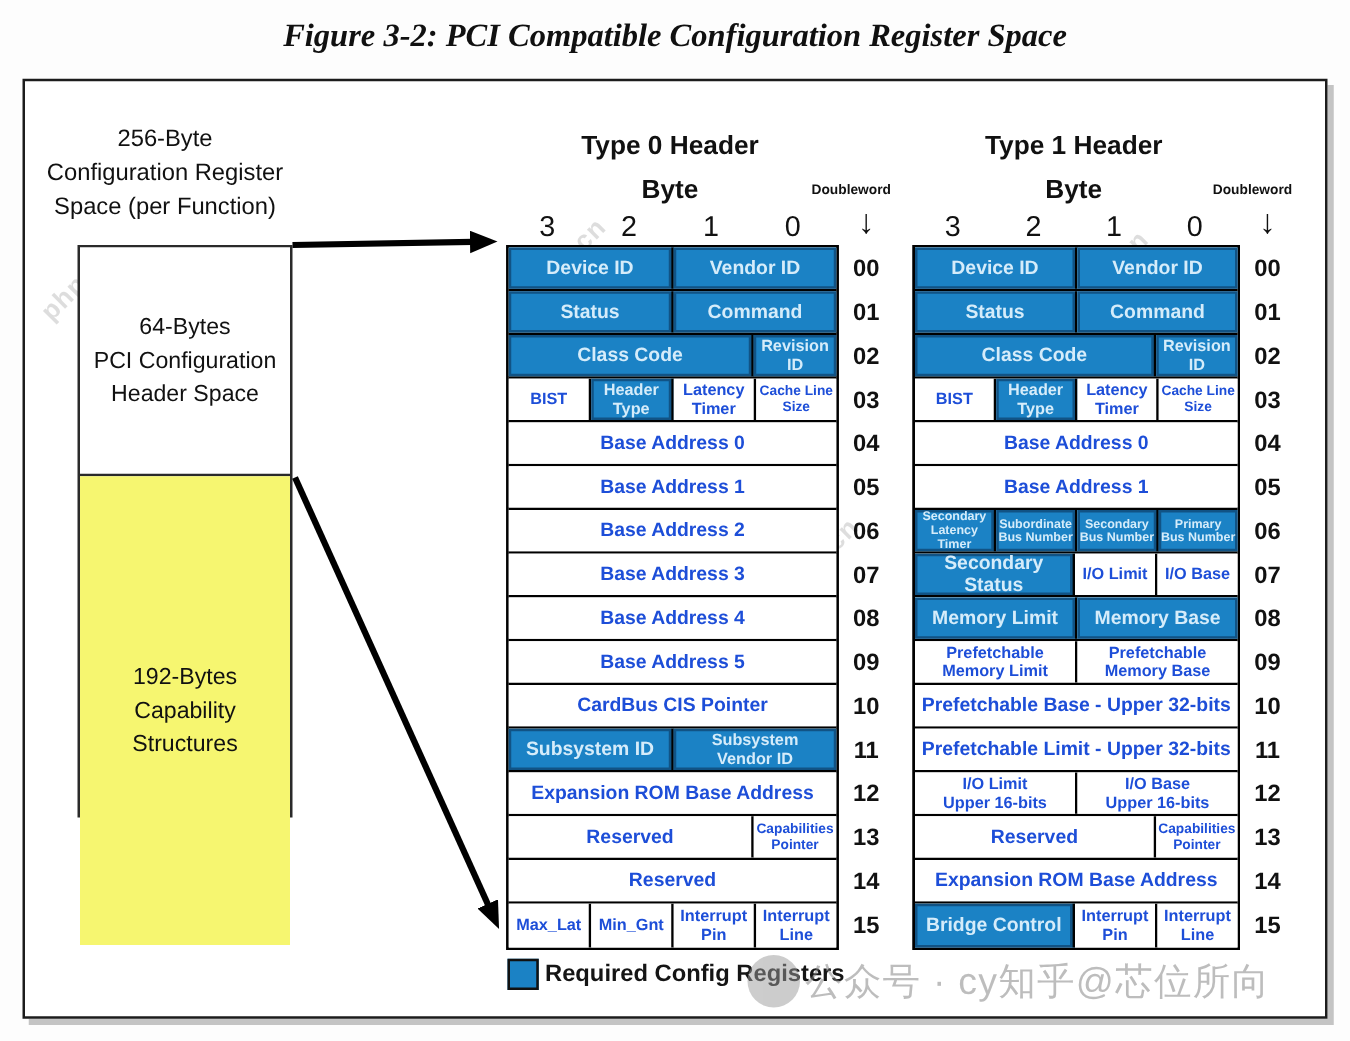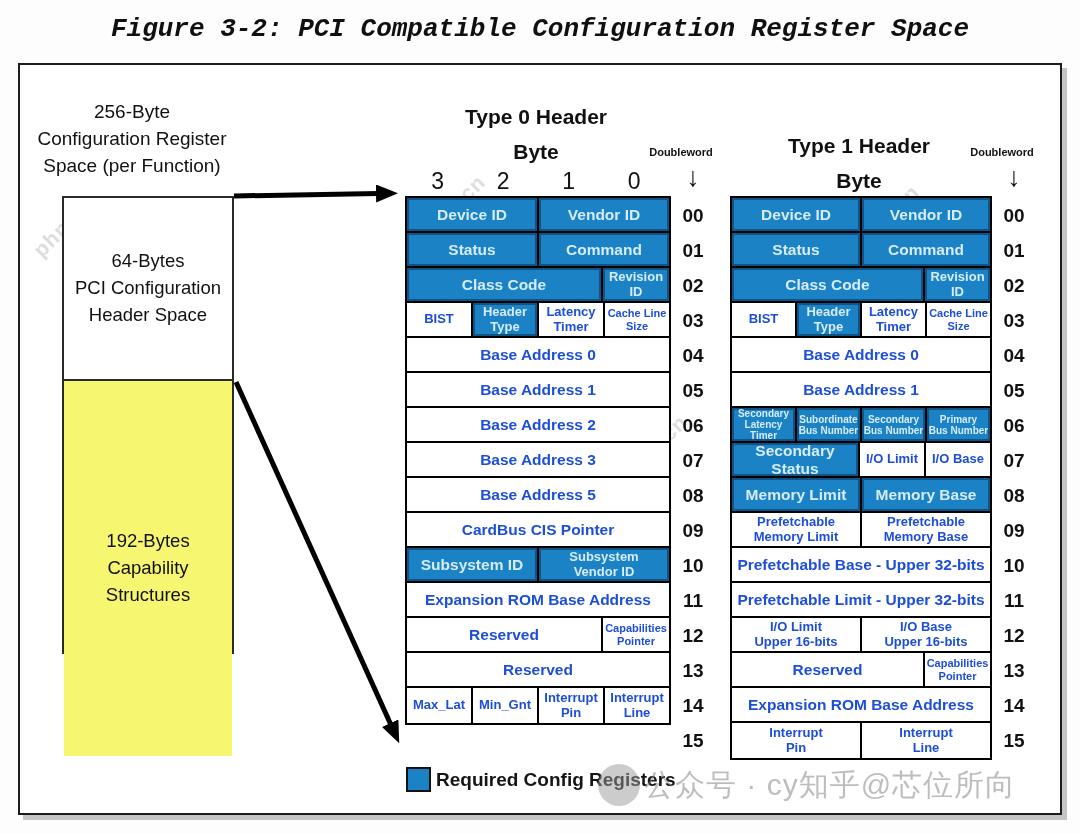--- a/index.html
+++ b/index.html
@@ -1,19 +1,19 @@
 <!DOCTYPE html>
 <html style="--blue: #1b82c5; --yellow: #f6f670;"><head>
 <meta charset="utf-8">
 <style>
   html,body{margin:0;padding:0;background:#fff;}
   .page{position:relative;width:1080px;height:833px;background:#fdfdfd;overflow:hidden;
         font-family:"Liberation Sans",sans-serif;color:#111;}
   .fig-title{position:absolute;top:14px;left:0;width:100%;text-align:center;
-        font-family:Liberation Mono, monospace;font-style:italic;font-weight:600;
+        font-family:Liberation Serif, serif;font-style:italic;font-weight:600;
         font-size:26px;color:#101010;}
   .frame{position:absolute;left:18px;top:63px;width:1040px;height:748px;
         border:2px solid #1c1c1c;background:#fff;box-shadow:5px 5px 0 #c4c4c4;}
 
   
   .left-heading{position:absolute;left:8px;top:34px;width:208px;text-align:center;
         font-size:19px;line-height:1.42;white-space:pre-line;}
   .space-box{position:absolute;left:42px;top:131px;width:172px;height:458px;
         border:2px solid #2a2a2a;box-sizing:border-box;}
   .sb-top{height:183px;border-bottom:2px solid #2a2a2a;box-sizing:border-box;
@@ -23,21 +23,21 @@
   .sb-label{text-align:center;font-size:18.5px;line-height:1.45;white-space:pre-line;}
 
   
   .arrows{position:absolute;left:0;top:0;width:1040px;height:748px;pointer-events:none;}
 
   
   .regtable{position:absolute;top:40px;}
   #t0{left:385px;width:320px;} #t1{left:710px;width:320px;}
   .ttitle{position:absolute;top:0;left:0;text-align:center;font-size:21px;font-weight:600;}
   #t0 .ttitle,#t0 .byte-label,#t0 .digits{width:262px;}
-  #t1 .ttitle,#t1 .byte-label,#t1 .digits{width:258px;margin-top:29px;}
+  #t1 .ttitle,#t1 .byte-label,#t1 .digits{width:258px;}
   .byte-label{position:absolute;top:35px;left:0;text-align:center;font-size:21px;font-weight:600;}
   .digits{position:absolute;top:63px;left:0;display:flex;}
   .digits span{flex:1;text-align:center;font-size:23px;}
   .dwlabel{position:absolute;top:41px;width:104px;text-align:center;font-size:11px;font-weight:600;}
   #t0 .dwlabel{left:224px;} #t1 .dwlabel{left:220px;}
   .dwarrow{position:absolute;top:56px;width:36px;text-align:center;
         font-size:27px;font-weight:700;line-height:1.2;}
   #t0 .dwarrow{left:270px;} #t1 .dwarrow{left:266px;}
   .grid{position:absolute;top:91px;left:0;border:2px solid #000;box-sizing:content-box;background:#000;}
   #t0 .grid{width:262px;} #t1 .grid{width:258px;}
@@ -153,20 +153,23 @@
           <div class="trow">
             <div class="tcell" style="flex: 4 4 0px;">Base Address 1</div>
           </div>
           <div class="trow">
             <div class="tcell" style="flex: 4 4 0px;">Base Address 2</div>
           </div>
           <div class="trow">
             <div class="tcell" style="flex: 4 4 0px;">Base Address 3</div>
           </div>
           <div class="trow">
+            <div class="tcell" style="flex: 4 4 0px;">Base Address 4</div>
+          </div>
+          <div class="trow">
             <div class="tcell" style="flex: 4 4 0px;">Base Address 5</div>
           </div>
           <div class="trow">
             <div class="tcell" style="flex: 4 4 0px;">CardBus CIS Pointer</div>
           </div>
           <div class="trow">
             <div class="tcell blue" style="flex: 2 2 0px;">Subsystem ID</div>
             <div class="tcell blue sz-m" style="flex: 2 2 0px;">Subsystem
 Vendor ID</div>
           </div>
@@ -289,20 +292,21 @@
           </div>
           <div class="trow">
             <div class="tcell" style="flex: 3 3 0px;">Reserved</div>
             <div class="tcell sz-s" style="flex: 1 1 0px;">Capabilities
 Pointer</div>
           </div>
           <div class="trow">
             <div class="tcell" style="flex: 4 4 0px;">Expansion ROM Base Address</div>
           </div>
           <div class="trow">
+            <div class="tcell blue" style="flex: 2 2 0px;">Bridge Control</div>
             <div class="tcell sz-m" style="flex: 1 1 0px;">Interrupt
 Pin</div>
             <div class="tcell sz-m" style="flex: 1 1 0px;">Interrupt
 Line</div>
           </div>
         </div>
       <div class="dwcol">
           <div class="dwnum">00</div>
           <div class="dwnum">01</div>
           <div class="dwnum">02</div>

